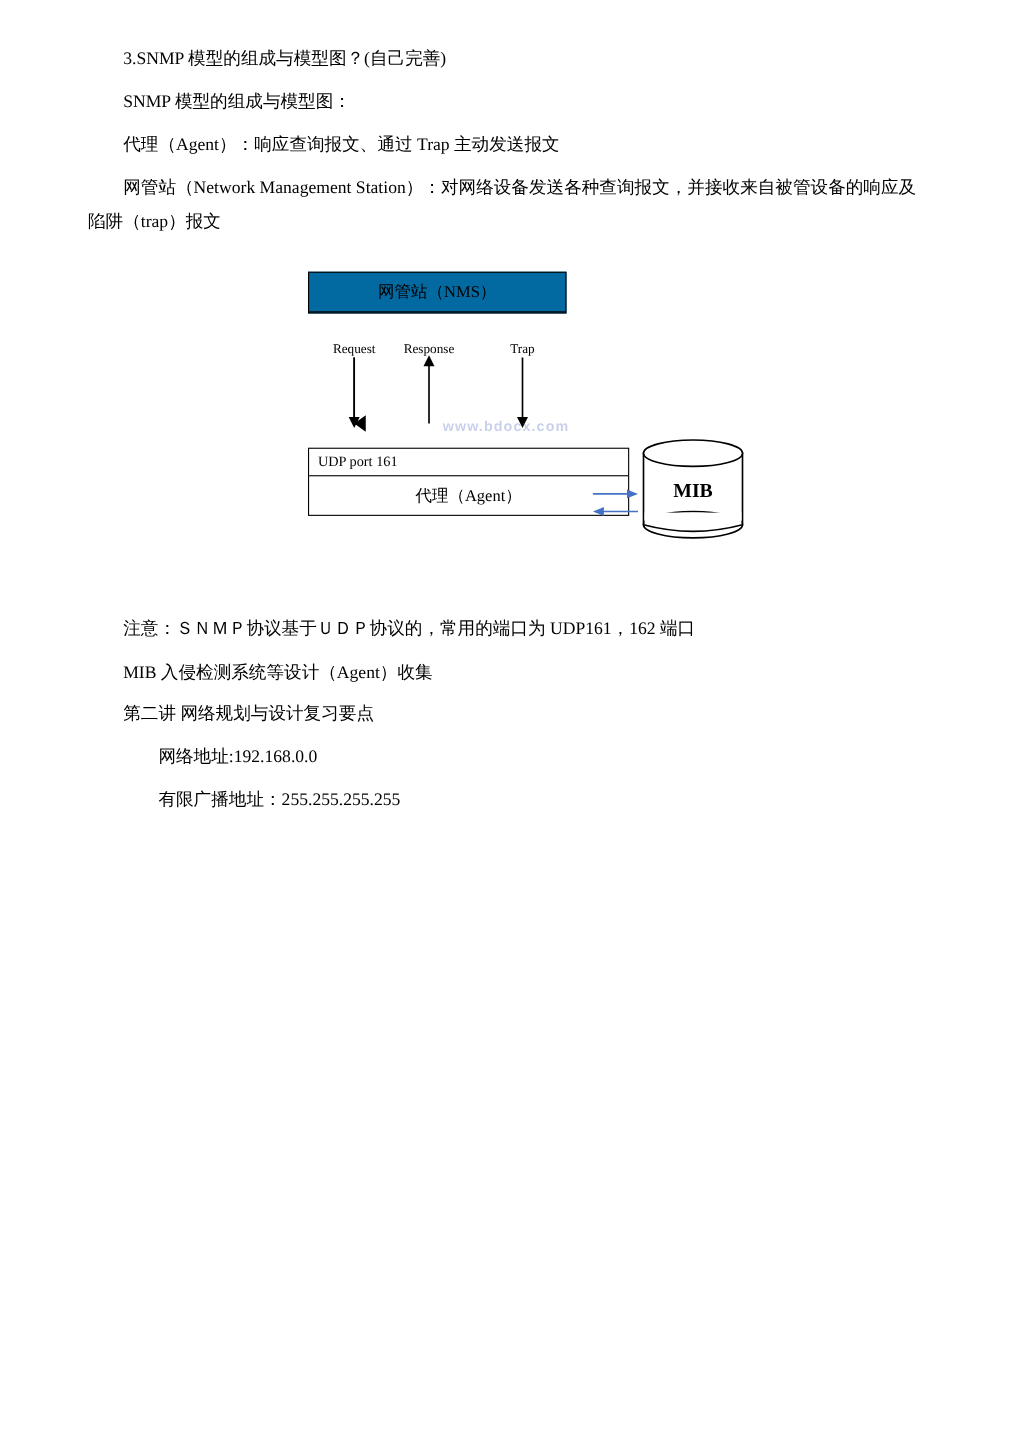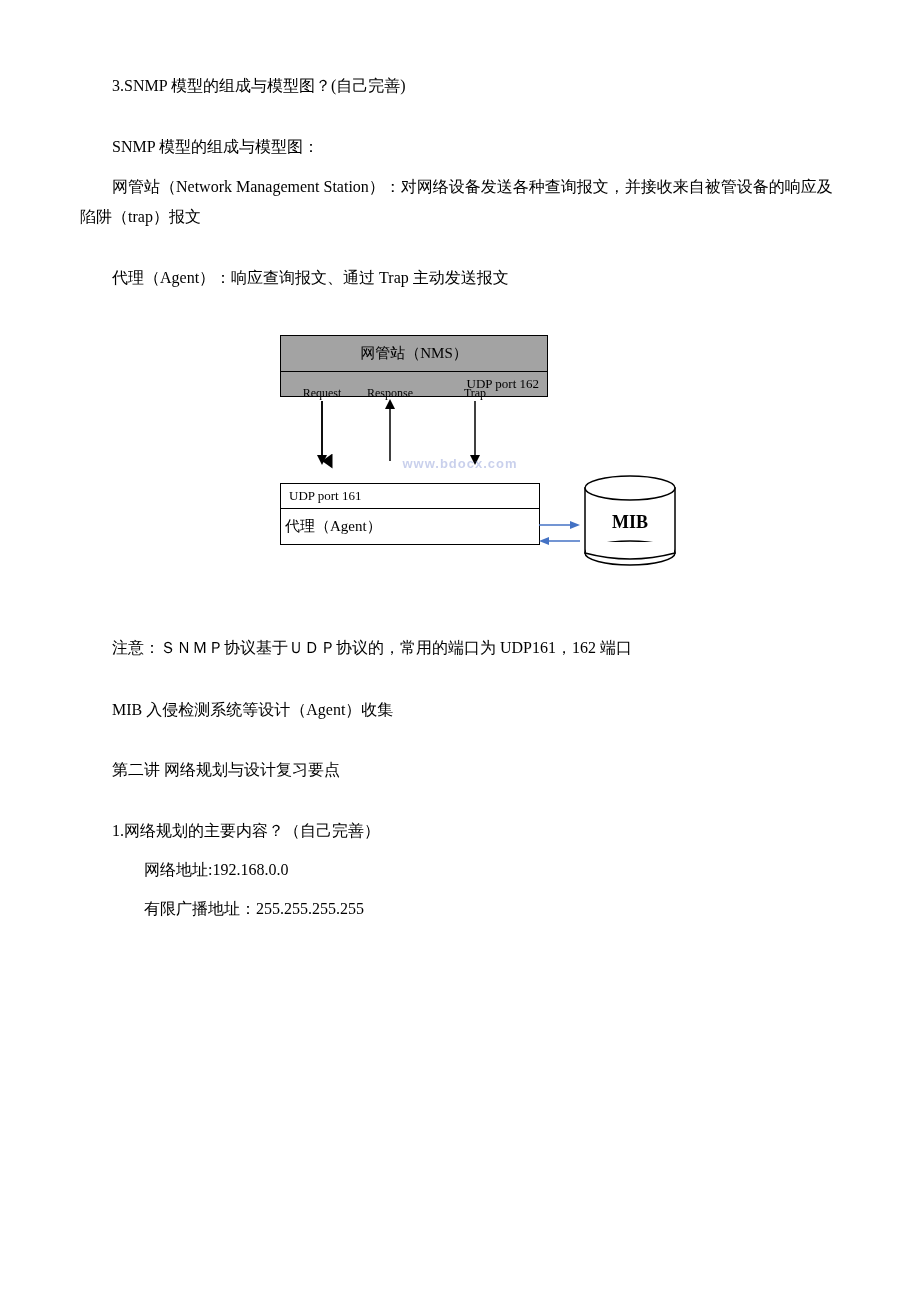--- a/index.html
+++ b/index.html
@@ -26,21 +26,20 @@
       margin-bottom: 10px;
       line-height: 1.8;
     }
 
     .indent-1 {
       text-indent: 2em;
     }
 
     .indent-2 {
       padding-left: 2em;
-      margin-top: 32px;
     }
 
     .indent-3 {
       padding-left: 4em;
     }
 
     .diagram-container {
       display: flex;
       justify-content: center;
       margin: 30px 0;
@@ -49,57 +48,58 @@
 
     .diagram {
       position: relative;
       width: 480px;
       height: 280px;
     }
 
     
     .nms-box {
       position: absolute;
-      top: 12px;
+      top: 0;
       left: 60px;
-      width: 268px;
+      width: 235px;
       border: 1.5px solid #000;
-      background: #a3a3a3;
+      background: #0369a1;
     }
 
     .nms-title {
       text-align: center;
       padding: 8px 4px;
       font-size: 15px;
       border-bottom: 1.5px solid #000;
     }
 
     .nms-udp {
       text-align: right;
       padding: 4px 8px;
       font-size: 13px;
     }
 
     
     .agent-box {
       position: absolute;
       top: 160px;
       left: 60px;
-      width: 260px;
+      width: 292px;
       border: 1.5px solid #000;
       background: #fff;
     }
 
     .agent-udp {
       padding: 4px 8px;
       font-size: 13px;
       border-bottom: 1.5px solid #000;
     }
 
     .agent-title {
+      text-align: center;
       padding: 8px 4px;
       font-size: 15px;
     }
 
     
     .arrows-svg {
       position: absolute;
       top: 60px;
       left: 60px;
       width: 260px;
@@ -130,38 +130,35 @@
 <div class="content-area">
 
   <div class="paragraph indent-2">
     <span>3.SNMP 模型的组成与模型图？(自己完善)</span>
   </div>
 
   <div class="paragraph indent-2">
     <span>SNMP 模型的组成与模型图：</span>
   </div>
 
+  <div class="paragraph indent-2">
+    <span>代理（Agent）：响应查询报文、通过 Trap 主动发送报文</span>
+  </div>
+
   <div class="paragraph indent-1 multi-line">
     <span>网管站（Network Management Station）：对网络设备发送各种查询报文，并接收来自被管设备的响应及陷阱（trap）报文</span>
-  </div>
-
-  <div class="paragraph indent-2">
-    <span>代理（Agent）：响应查询报文、通过 Trap 主动发送报文</span>
   </div>
 
 
   <div class="diagram-container">
     <div class="diagram">
 
       <div class="nms-box">
         <div class="nms-title">
           <span>网管站（NMS）</span>
-        </div>
-        <div class="nms-udp">
-          <span>UDP port 162</span>
         </div>
       </div>
 
       <svg class="arrows-svg" viewBox="0 0 260 100">
 
         <text x="42" y="14" font-size="12" font-family="serif" text-anchor="middle">Request</text>
         <line x1="42" y1="18" x2="42" y2="78" stroke="#000" stroke-width="1.5" marker-end="url(#arrowDown)"></line>
         <line x1="42" y1="18" x2="42" y2="78" stroke="#000" stroke-width="1.5"></line>
 
         <text x="110" y="14" font-size="12" font-family="serif" text-anchor="middle">Response</text>
@@ -228,23 +225,20 @@
   </div>
 
   <div class="paragraph indent-2">
     <span>MIB 入侵检测系统等设计（Agent）收集</span>
   </div>
 
   <div class="paragraph indent-2">
     <span>第二讲 网络规划与设计复习要点</span>
   </div>
 
-  <div class="paragraph indent-2">
-    <span>1.网络规划的主要内容？（自己完善）</span>
-  </div>
 
 
 
   <div class="paragraph indent-3">
     <span>网络地址:192.168.0.0</span>
   </div>
 
   <div class="paragraph indent-3">
     <span>有限广播地址：255.255.255.255</span>
   </div>

